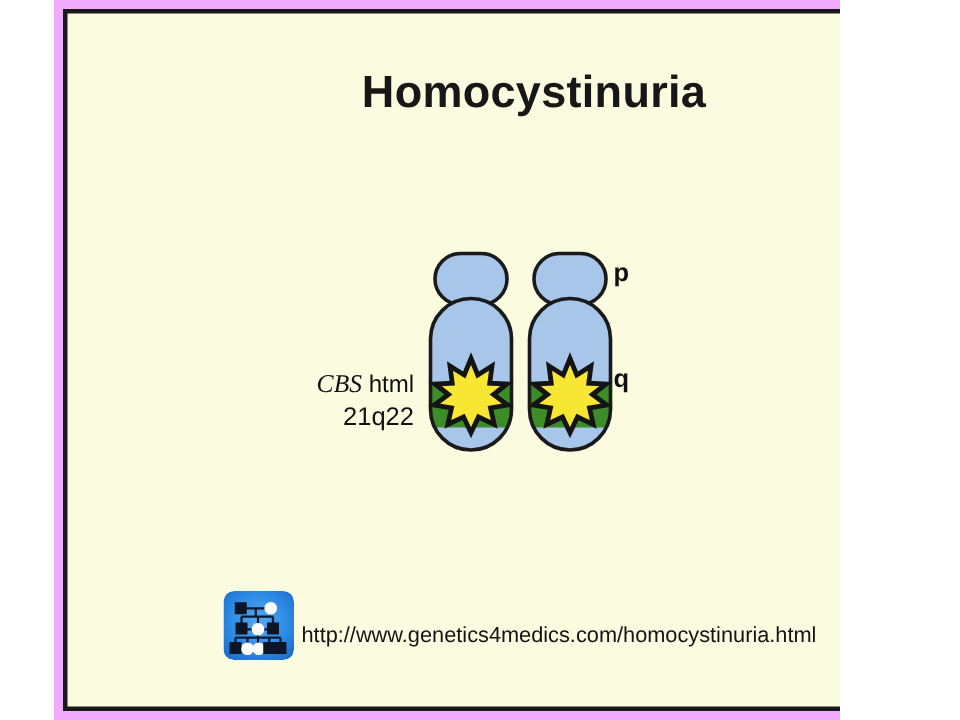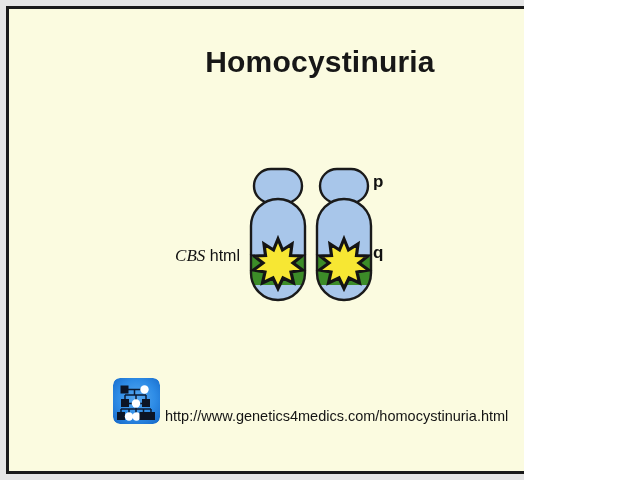--- a/index.html
+++ b/index.html
@@ -5,23 +5,24 @@
   html, body {
     margin: 0;
     padding: 0;
     background: #ffffff;
   }
   #slide-frame {
     position: relative;
     width: 524px;
     height: 480px;
     box-sizing: border-box;
-    background: #e5e5e5;
+    background: #f0abfc;
     overflow: hidden;
     font-family: "Liberation Sans", sans-serif;
+    margin-left: 36px;
   }
   
   #slide-border {
     position: absolute;
     left: 6px;
     top: 6px;
     width: 628px;
     height: 468px;
     box-sizing: border-box;
     border: 3px solid #1a1a1a;
@@ -99,23 +100,23 @@
   #cytoband {
     display: block;
     font-family: "Liberation Sans", sans-serif;
     font-size: 17px;
   }
 
   
   #source-row {
     position: absolute;
     left: 113px;
-    top: 378px;
+    top: 394px;
     display: flex;
-    align-items: flex-end;
+    align-items: flex-start;
   }
   #pedigree-icon {
     width: 47px;
     height: 46px;
     border-radius: 7px;
     display: block;
     flex: 0 0 auto;
   }
   #source-url {
     margin-left: 5px;
@@ -133,20 +134,21 @@
   <div id="slide-border"></div>
 
   <div id="slide-canvas">
 
     <div id="slide-title">Homocystinuria</div>
 
     <div id="karyotype">
 
       <div id="gene-locus-label">
         <span id="gene-name">CBS</span><span>&nbsp;</span><span id="gene-word">html</span>
+        <span id="cytoband">21q22</span>
       </div>
 
       <svg class="chromosome-svg" id="chromosome-left" width="62" height="150" viewBox="0 0 62 150">
 
         <rect x="7" y="9" width="48" height="34" rx="17" ry="17" fill="#a8c6ea" stroke="#1a1a1a" stroke-width="2.4"></rect>
 
         <defs>
           <clipPath id="clip-q-left">
             <path d="M4 66 a27 27 0 0 1 54 0 L58 113 a27 27 0 0 1 -54 0 Z"></path>
           </clipPath>

